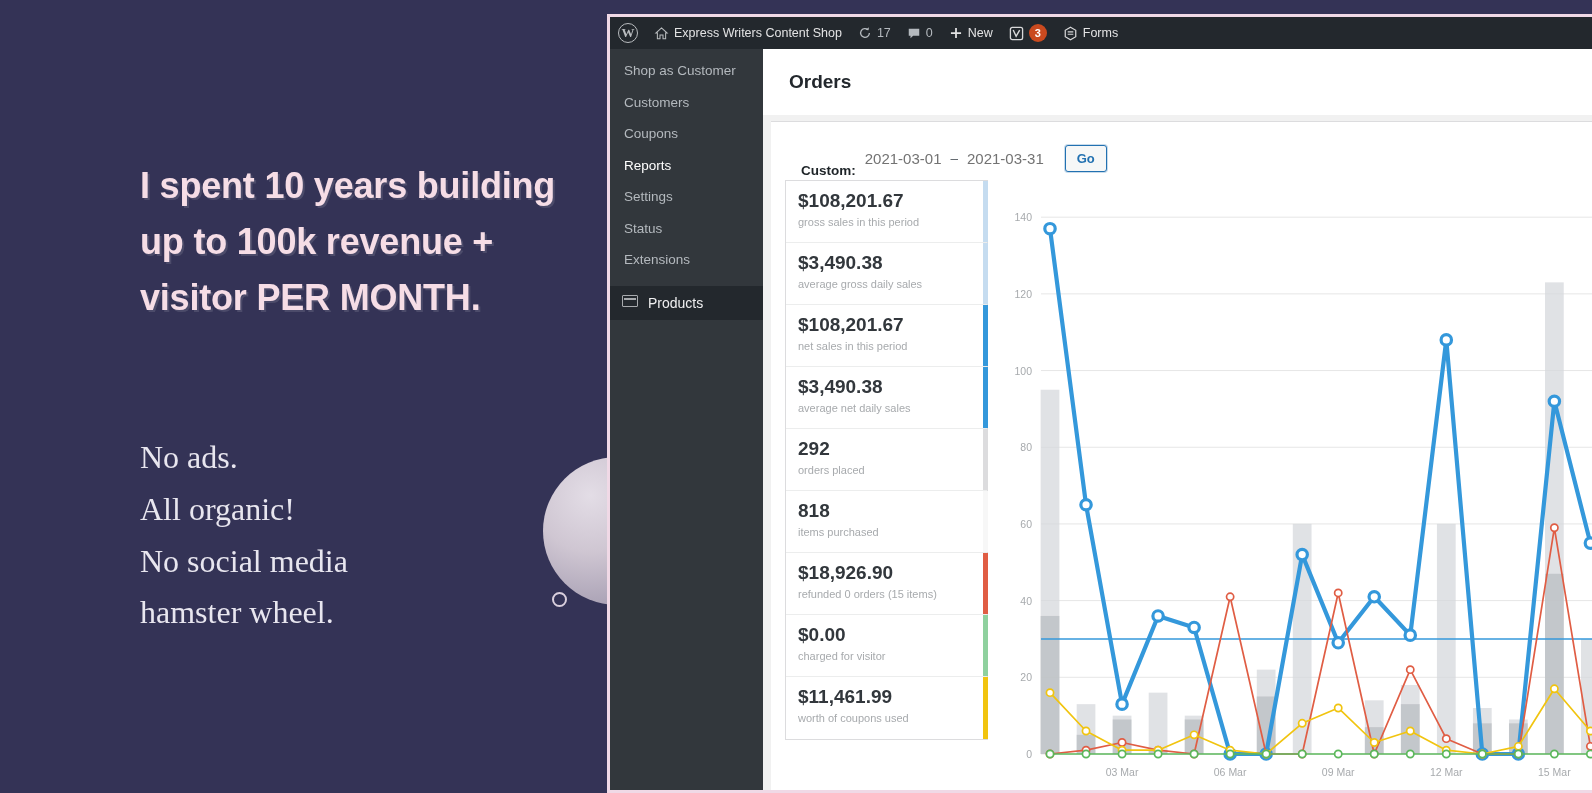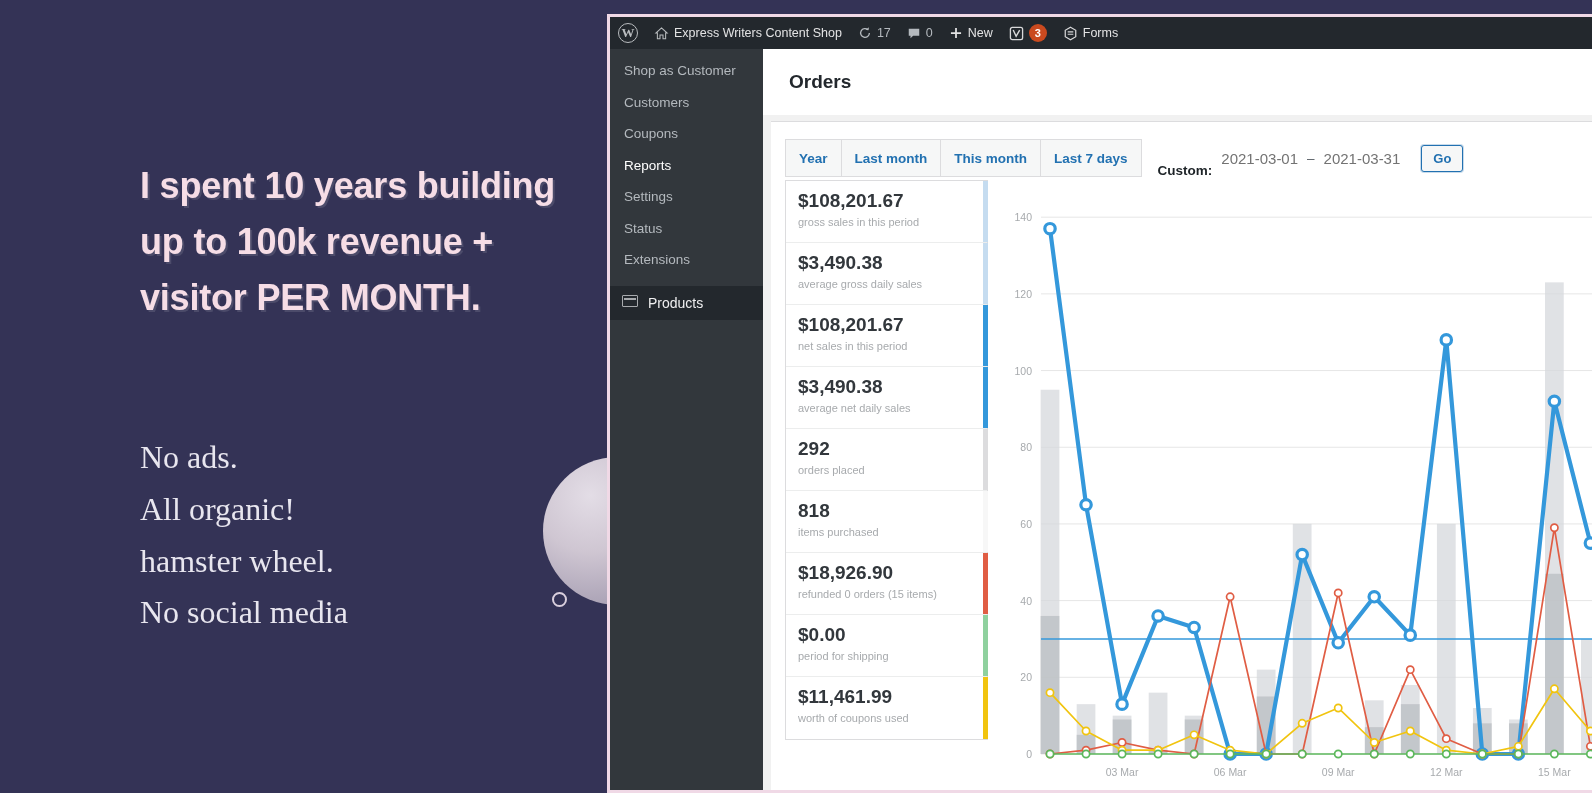--- a/index.html
+++ b/index.html
@@ -258,22 +258,22 @@
   #chart-svg { display: block; }
 </style>
 </head>
 <body>
 
 <div id="promo-panel">
   <div id="promo-headline">I spent 10 years building up to 100k revenue + visitor PER MONTH.</div>
   <div id="promo-subtext">
     <span class="line">No ads.</span>
     <span class="line">All organic!</span>
+    <span class="line">No social media</span>
     <span class="line">hamster wheel.</span>
-    <span class="line">No social media</span>
   </div>
   <div id="promo-sphere"></div>
   <div id="promo-ring"></div>
 </div>
 
 <div id="browser-window">
  <div id="window-inner">
 
   <div id="wp-adminbar">
     <div class="ab-item">
@@ -349,26 +349,20 @@
   </div>
 
   <div id="wp-content">
     <div id="content-header">
       <span id="page-title">Orders</span>
     </div>
 
     <div id="content-body">
 
       <div id="filter-bar">
-        <div id="range-tabs">
-          <div class="range-tab">Year</div>
-          <div class="range-tab">Last month</div>
-          <div class="range-tab">This month</div>
-          <div class="range-tab">Last 7 days</div>
-        </div>
         <div id="custom-range">
           <span id="custom-label">Custom:</span>
           <span class="date-val">2021-03-01</span>
           <span id="range-dash">–</span>
           <span class="date-val">2021-03-31</span>
           <button id="go-button">Go</button>
         </div>
       </div>
 
       <div id="report-area">
@@ -404,21 +398,21 @@
             <div class="stat-label">items purchased</div>
             <div class="stat-accent" style="background:#f7f7f7"></div>
           </div>
           <div class="stat-item">
             <div class="stat-value">$18,926.90</div>
             <div class="stat-label">refunded 0 orders (15 items)</div>
             <div class="stat-accent" style="background:#e05d44"></div>
           </div>
           <div class="stat-item">
             <div class="stat-value">$0.00</div>
-            <div class="stat-label">period for shipping</div>
+            <div class="stat-label">charged for visitor</div>
             <div class="stat-accent" style="background:#8fd19e"></div>
           </div>
           <div class="stat-item">
             <div class="stat-value">$11,461.99</div>
             <div class="stat-label">worth of coupons used</div>
             <div class="stat-accent" style="background:#f1c40f"></div>
           </div>
         </div>
 
         <div id="chart-panel">

